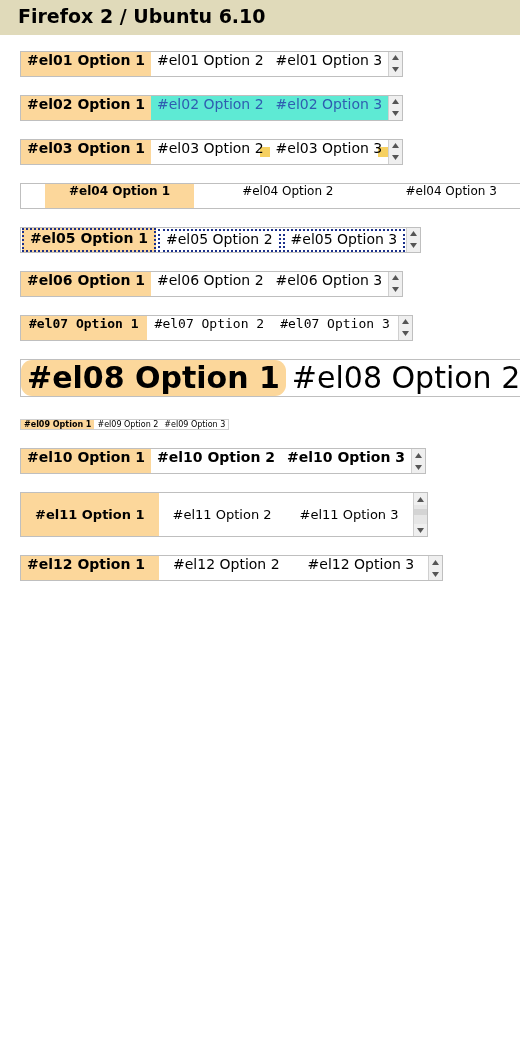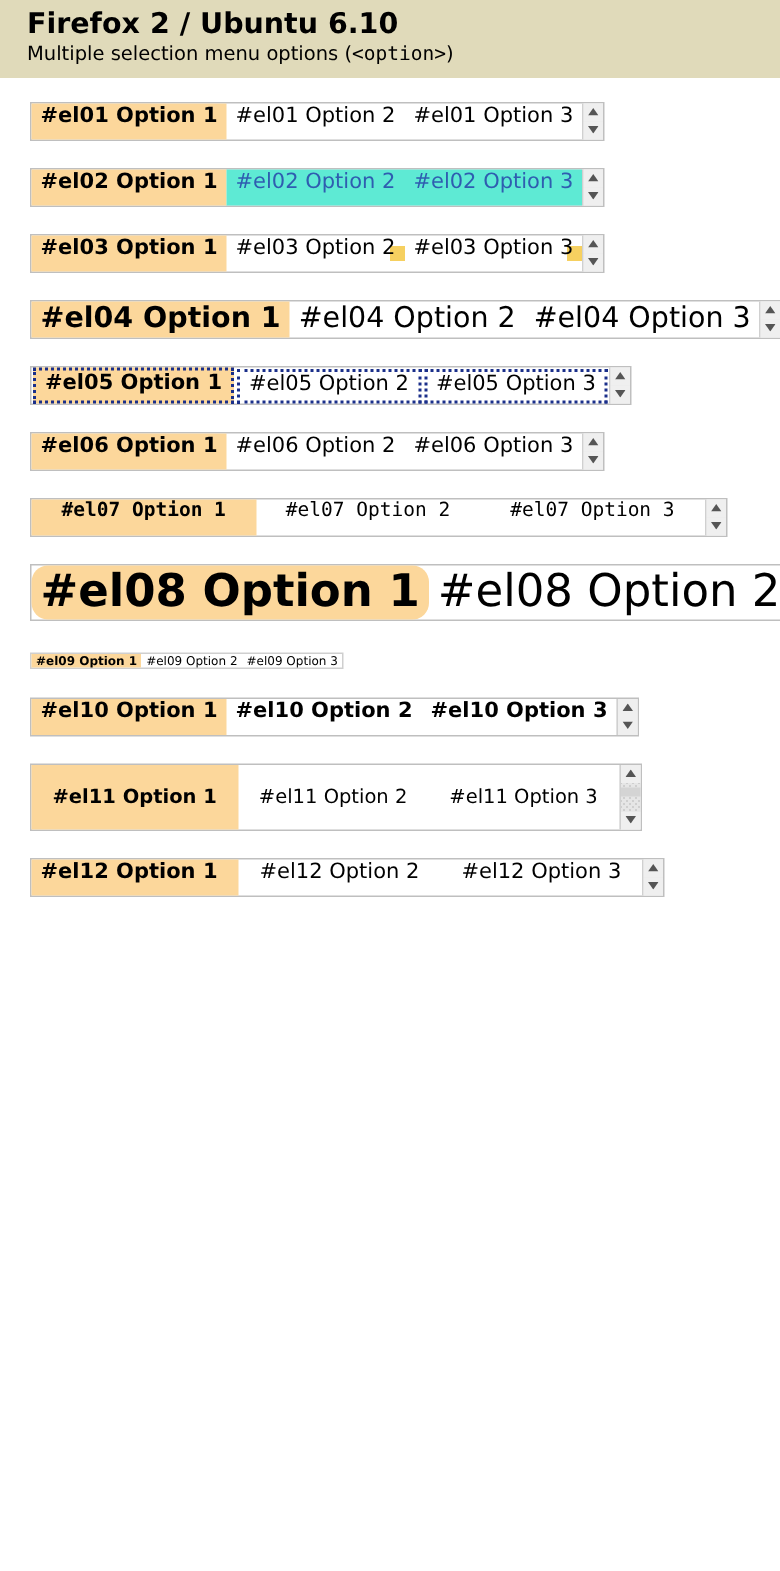--- a/index.html
+++ b/index.html
@@ -95,36 +95,36 @@
   .sel03 .option { font-size: 14px; padding: 0 6px; }
   .sel03 .options-pane { min-width: 110px; }
   .sel03 .option.selected { background-size: 12px 12px; }
   .bgicon {
     background-image: linear-gradient(#f6d060,#f6d060);
     background-repeat: no-repeat;
     background-position: right center;
     background-size: 10px 10px;
   }
 
-  .sel04 .option { font-size: 19px; padding: 0 6px; }
+  .sel04 .option { font-size: 12px; padding: 0 24px; margin-left: 24px; }
   .sel04 .options-pane { min-width: 116px; }
 
   .sel05 .options-pane { min-width: 116px; }
   .sel05 .option {
     font-size: 14px;
     padding: 0 6px;
     border: 2px dotted #1a2f8a;
     margin: 0px 1px;
   }
   .sel05 .option + .option { margin-top: 1px; }
 
   .sel06 .option { font-size: 14px; padding: 0 6px; }
   .sel06 .options-pane { min-width: 116px; }
 
-  .sel07 .option { font-family: "DejaVu Sans Mono", monospace; font-size: 13px; padding: 0 20px; }
+  .sel07 .option { font-family: "DejaVu Sans Mono", monospace; font-size: 13px; padding: 0 8px; }
   .sel07 .options-pane { min-width: 120px; }
 
   .sel08 .option { font-size: 30px; font-weight: bold; padding: 0 6px; line-height:1.2;border-radius:11px; }
   .sel08 .option.unbold { font-weight: normal; }
   .sel08 .options-pane { min-width: 230px; }
 
   .sel09 .option { font-size: 8px; padding: 0 3px; line-height:1.2; }
   .sel09 .options-pane { min-width: 78px; }
   .sel09 .select-container { border-color:#cfcfcf; }
 
@@ -136,23 +136,20 @@
 
   .sel12 .option { font-size: 14px; padding: 0 14px; }
   .sel12 .option.selected { padding-left: 6px; }
   .sel12 .options-pane { min-width: 130px; }
 </style>
 </head>
 <body>
 
 <div class="header">
   <div class="header-title">Firefox 2 / Ubuntu 6.10</div>
-  <div class="header-subtitle">
-    <span>Multiple selection menu options (</span><span class="mono">&lt;option&gt;</span><span>)</span>
-  </div>
 </div>
 
 <div class="content">
 
   <div class="select-block sel01">
     <div class="select-container">
       <div class="options-pane">
         <div class="option selected">#el01 Option 1</div>
         <div class="option">#el01 Option 2</div>
         <div class="option">#el01 Option 3</div>

